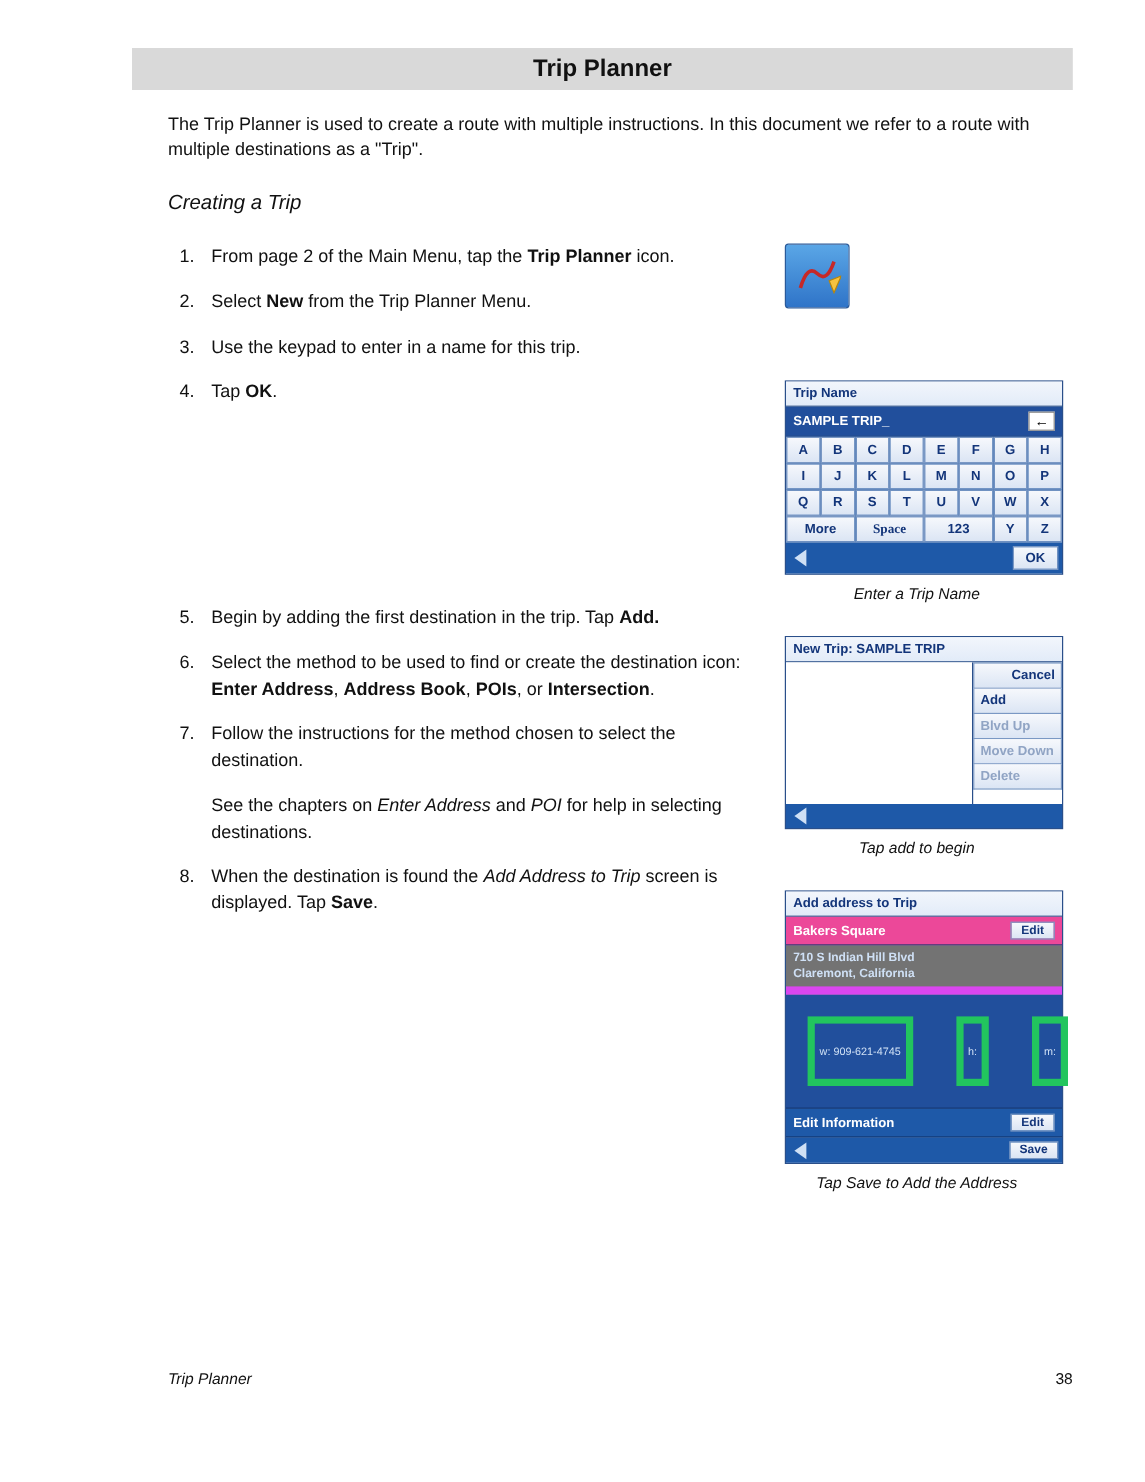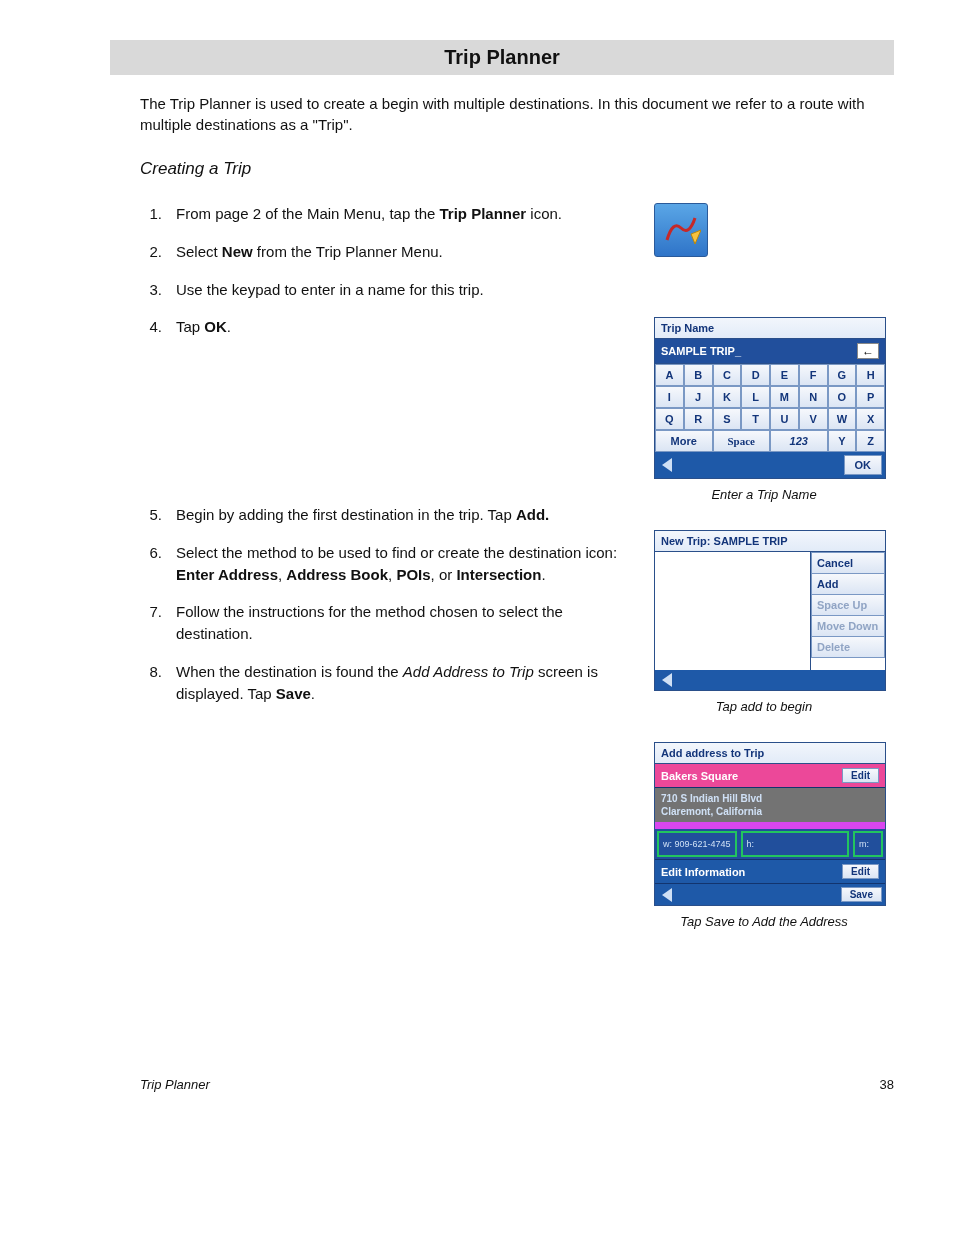--- a/index.html
+++ b/index.html
@@ -122,21 +122,21 @@
     border: 1px solid #7a98c4;
     background: linear-gradient(#f6f8fc, #dbe5f4);
     color: #13357a;
     font-weight: bold;
     text-align: center;
     padding: 4px 0;
     font-size: 11px;
   }
   .kb-more { grid-column: span 2; }
   .kb-space { grid-column: span 2; font-family: Liberation Serif, serif; }
-  .kb-123 { grid-column: span 2; font-style: italic; }
+  .kb-123 { grid-column: span 2; }
   .kb-bottom {
     display: flex;
     justify-content: space-between;
     align-items: center;
     background: #1e59a8;
     padding: 3px;
   }
   .kb-bottom .tri {
     width: 0; height: 0;
     border-top: 7px solid transparent;
@@ -159,21 +159,21 @@
   .trip-btns { width: 74px; display: flex; flex-direction: column; }
   .trip-btn {
     border: 1px solid #7a98c4;
     border-top: none;
     padding: 4px 5px;
     font-size: 11px;
     background: linear-gradient(#f6f8fc, #dbe5f4);
     color: #13357a;
     font-weight: bold;
   }
-  .trip-btn:first-child { border-top: 1px solid #7a98c4; }
+  .trip-btn:first-child { border-top: 1px solid #7a98c4; text-align: right; }
   .trip-btn.disabled { color: #90a4c4; }
   .trip-foot {
     background: #1e59a8;
     padding: 3px;
   }
   .trip-foot .tri {
     width: 0; height: 0;
     border-top: 7px solid transparent;
     border-bottom: 7px solid transparent;
     border-right: 10px solid #cfe0f5;
@@ -202,23 +202,23 @@
     border-bottom: 7px solid #d946ef;
   }
   .addr-phone {
     display: flex;
     background: #214f9c;
     color: #cfe0f5;
     font-size: 9px;
     border-bottom: 1px solid #12346e;
   }
   .addr-phone div {
-    border: 2px solid #22c55e;
-    padding: 6px 4px;
-    margin: 2px;
+    border: 6px solid #22c55e;
+    padding: 18px 4px;
+    margin: 18px;
   }
   .addr-phone .w { flex: 0 0 auto; }
   .addr-phone .h { flex: 1; }
   .addr-phone .m { flex: 0 0 30px; }
   .addr-info {
     background: #1e59a8;
     color: #fff;
     font-weight: bold;
     padding: 4px 6px;
     display: flex;
@@ -259,21 +259,21 @@
   }
   .footer .chap { font-style: italic; }
 
   .gap-block { height: 150px; }
 </style>
 </head>
 <body>
 
 <div class="title-bar">Trip Planner</div>
 
-<p class="intro">The Trip Planner is used to create a begin with multiple destinations.  In this document we refer to a route with multiple destinations as a "Trip".</p>
+<p class="intro">The Trip Planner is used to create a route with multiple instructions.  In this document we refer to a route with multiple destinations as a "Trip".</p>
 
 <div class="section-heading">Creating a Trip</div>
 
 <div class="content">
   <div class="steps-col">
 
     <ol class="steps">
       <li>
         <span class="num">1.</span>
         <span class="body">
@@ -311,20 +311,23 @@
         <span class="num">6.</span>
         <span class="body">
           <span>Select the method to be used to find or create the destination icon: </span><span class="bold">Enter Address</span><span>, </span><span class="bold">Address Book</span><span>, </span><span class="bold">POIs</span><span>, or </span><span class="bold">Intersection</span><span>.</span>
         </span>
       </li>
       <li>
         <span class="num">7.</span>
         <span class="body">Follow the instructions for the method chosen to select the destination.</span>
       </li>
     </ol>
+    <p class="substep">
+      <span>See the chapters on </span><span class="italic">Enter Address</span><span> and </span><span class="italic">POI</span><span> for help in selecting destinations.</span>
+    </p>
     <ol class="steps">
       <li>
         <span class="num">8.</span>
         <span class="body">
           <span>When the destination is found the </span><span class="italic">Add Address to Trip</span><span> screen is displayed.  Tap </span><span class="bold">Save</span><span>.</span>
         </span>
       </li>
     </ol>
 
   </div>
@@ -383,21 +386,21 @@
     </div>
     <div class="panel-caption">Enter a Trip Name</div>
 
     <div class="panel">
       <div class="panel-header">New Trip: SAMPLE TRIP</div>
       <div class="trip-body">
         <div class="trip-list"></div>
         <div class="trip-btns">
           <div class="trip-btn">Cancel</div>
           <div class="trip-btn">Add</div>
-          <div class="trip-btn disabled">Space Up</div>
+          <div class="trip-btn disabled">Blvd Up</div>
           <div class="trip-btn disabled">Move Down</div>
           <div class="trip-btn disabled">Delete</div>
         </div>
       </div>
       <div class="trip-foot">
         <div class="tri"></div>
       </div>
     </div>
     <div class="panel-caption">Tap add to begin</div>
 

